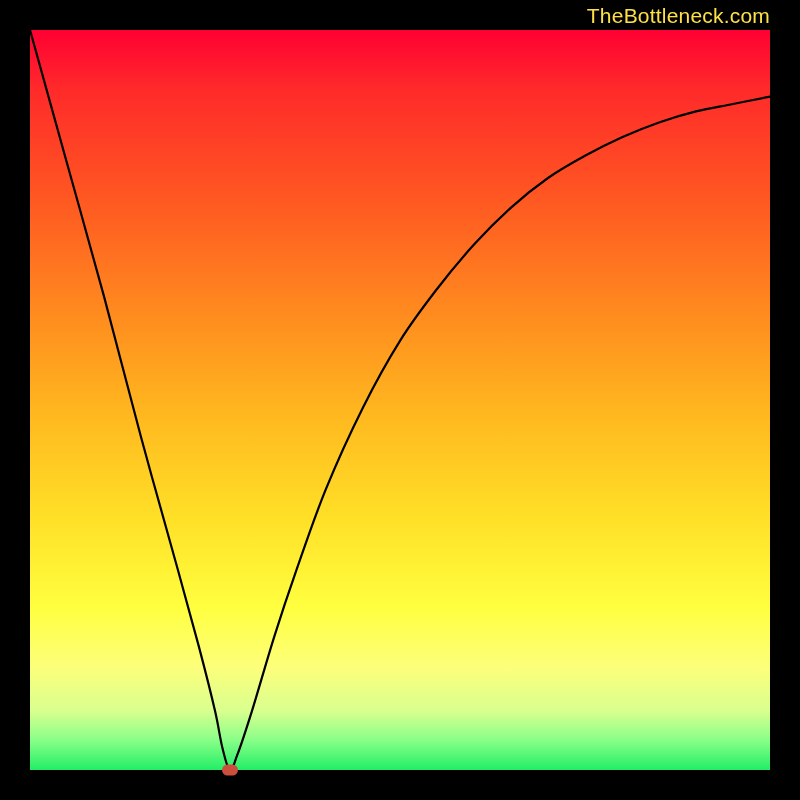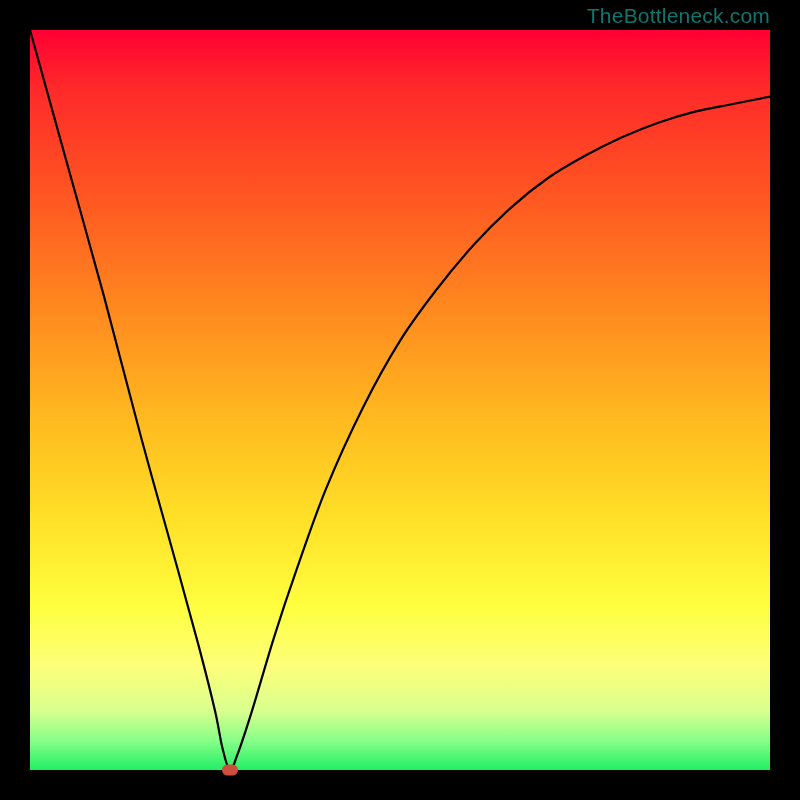--- a/index.html
+++ b/index.html
@@ -35,21 +35,21 @@
       #fdff7a 86%,
       #d9ff8f 92%,
       #88ff88 96%,
       #22ee66 100%
     );
   }
   .watermark {
     position: absolute;
     top: 4px;
     right: 30px;
-    color: #0f766e;
+    color: #fde047;
     font-size: 21px;
     font-weight: 400;
     letter-spacing: 0.2px;
     user-select: none;
   }
   svg.curve {
     position: absolute;
     left: 0;
     top: 0;
   }

